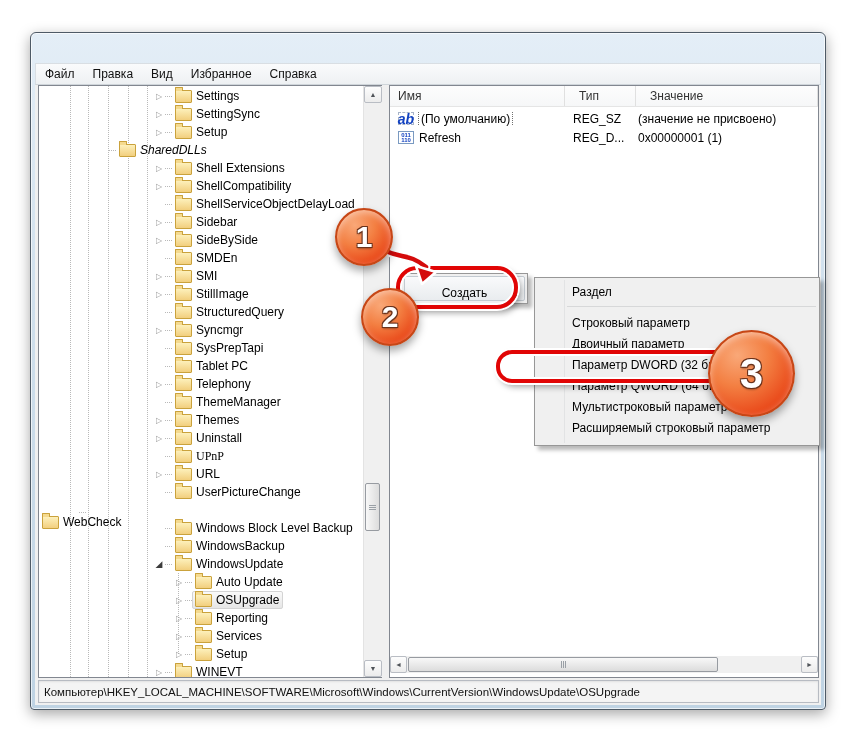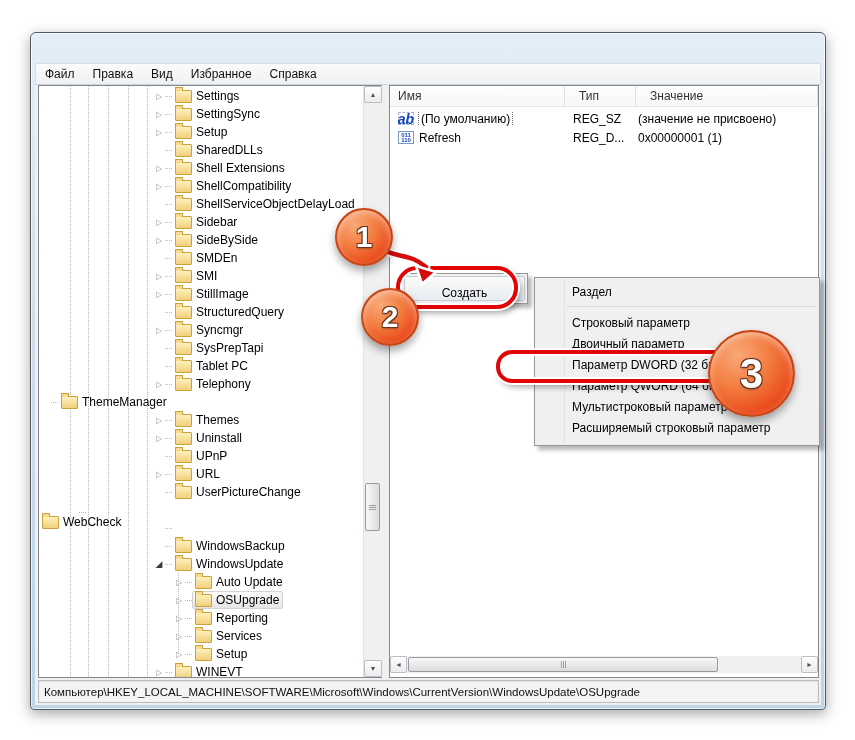--- a/index.html
+++ b/index.html
@@ -154,21 +154,21 @@
           </span>
         </div>
         <div class="trow" style="top: 37px; padding-left: 114px;">
           <span class="exp">▷</span>
           <span class="stub"></span>
           <span class="grp">
             <span class="folder"></span>
             <span>Setup</span>
           </span>
         </div>
-        <div class="trow" style="top: 55px; padding-left: 114px;">
+        <div class="trow" style="top: 55px; padding-left: 58px; font-style: italic;">
           <span class="exp"></span>
           <span class="stub"></span>
           <span class="grp">
             <span class="folder"></span>
             <span>SharedDLLs</span>
           </span>
         </div>
         <div class="trow" style="top: 73px; padding-left: 114px;">
           <span class="exp">▷</span>
           <span class="stub"></span>
@@ -266,21 +266,21 @@
           </span>
         </div>
         <div class="trow" style="top: 289px; padding-left: 114px;">
           <span class="exp">▷</span>
           <span class="stub"></span>
           <span class="grp">
             <span class="folder"></span>
             <span>Telephony</span>
           </span>
         </div>
-        <div class="trow" style="top: 307px; ">
+        <div class="trow" style="top: 307px; padding-left: 114px;">
           <span class="exp"></span>
           <span class="stub"></span>
           <span class="grp">
             <span class="folder"></span>
             <span>ThemeManager</span>
           </span>
         </div>
         <div class="trow" style="top: 325px; padding-left: 114px;">
           <span class="exp">▷</span>
           <span class="stub"></span>
@@ -290,21 +290,21 @@
           </span>
         </div>
         <div class="trow" style="top: 343px; padding-left: 114px;">
           <span class="exp">▷</span>
           <span class="stub"></span>
           <span class="grp">
             <span class="folder"></span>
             <span>Uninstall</span>
           </span>
         </div>
-        <div class="trow" style="top: 361px; padding-left: 114px;">
+        <div class="trow" style="top: 361px; padding-left: 114px; font-family: Liberation Serif, serif;">
           <span class="exp"></span>
           <span class="stub"></span>
           <span class="grp">
             <span class="folder"></span>
             <span>UPnP</span>
           </span>
         </div>
         <div class="trow" style="top: 379px; padding-left: 114px;">
           <span class="exp">▷</span>
           <span class="stub"></span>
@@ -325,20 +325,24 @@
           <span class="exp"></span>
           <span class="stub"></span>
           <span class="grp">
             <span class="folder"></span>
             <span>WebCheck</span>
           </span>
         </div>
         <div class="trow" style="top: 433px; padding-left: 114px;">
           <span class="exp"></span>
           <span class="stub"></span>
+          <span class="grp">
+            <span class="folder"></span>
+            <span>Windows Block Level Backup</span>
+          </span>
         </div>
         <div class="trow" style="top: 451px; padding-left: 114px;">
           <span class="exp"></span>
           <span class="stub"></span>
           <span class="grp">
             <span class="folder"></span>
             <span>WindowsBackup</span>
           </span>
         </div>
         <div class="trow" style="top: 469px; padding-left: 114px;">

